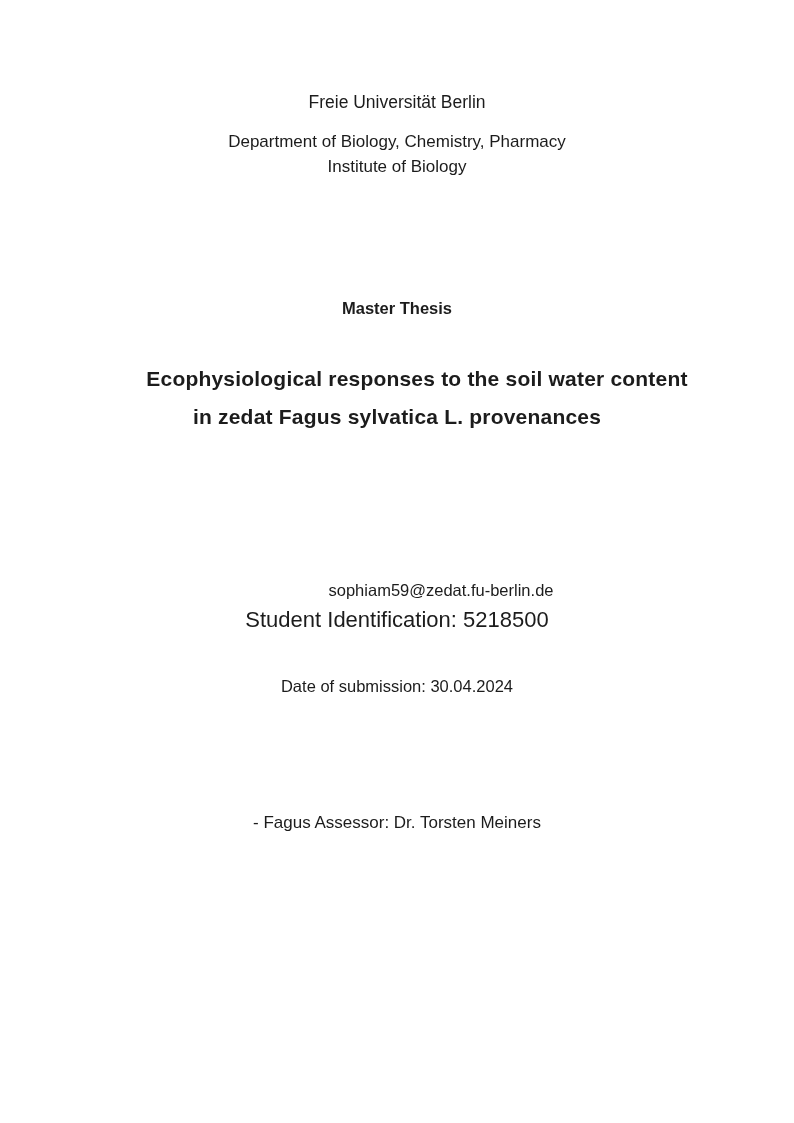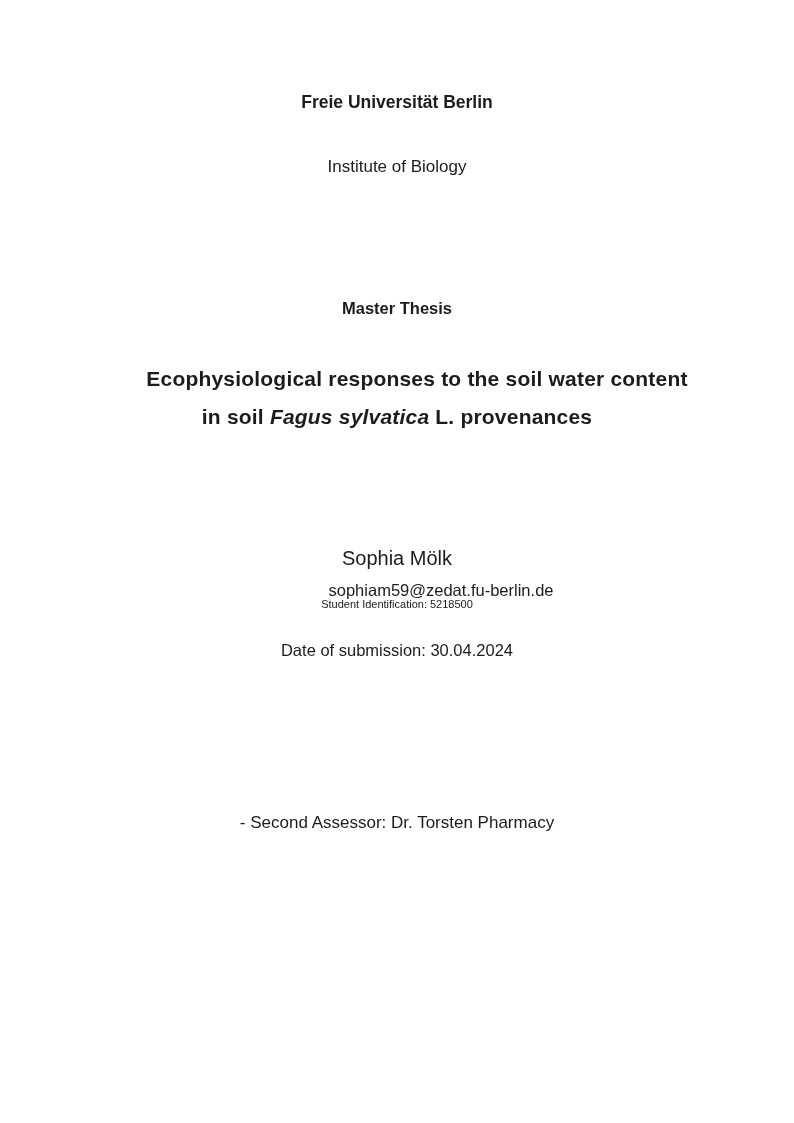--- a/index.html
+++ b/index.html
@@ -20,21 +20,21 @@
     position: absolute;
     left: 0;
     width: 794px;
     text-align: center;
     white-space: pre;
   }
   .university {
     top: 91px;
     font-size: 17.5px;
     line-height: 22px;
-    font-weight: bold;
+    font-weight: normal;
   }
   .department {
     top: 131px;
     font-size: 17px;
     line-height: 22px;
   }
   .institute {
     top: 156px;
     font-size: 17px;
     line-height: 22px;
@@ -54,40 +54,39 @@
     padding-left: 20px;
   }
   .title-line2 {
     top: 403px;
     font-size: 21px;
     line-height: 28px;
     font-weight: bold;
     letter-spacing: 0.2px;
   }
   .title-line2 .species {
-    font-style: italic;
   }
   .author-name {
     top: 545px;
     font-size: 20px;
     line-height: 26px;
   }
   .author-email {
     top: 579px;
     font-size: 16.5px;
     line-height: 22px;
     margin-left: 44px;
   }
   .student-id {
-    top: 593px;
-    font-size: 11px;
+    top: 609px;
+    font-size: 22px;
     line-height: 22px;
   }
   .submission-date {
-    top: 639px;
+    top: 675px;
     font-size: 16.5px;
     line-height: 22px;
   }
   .assessor-first {
     top: 782px;
     font-size: 17px;
     line-height: 22px;
   }
   .assessor-second {
     top: 812px;
@@ -95,33 +94,33 @@
     line-height: 22px;
   }
 </style>
 </head>
 <body>
 
 <div class="page">
 
   <div class="line university">Freie Universität Berlin</div>
 
+  <div class="line department">Department of Biology, Chemistry, Pharmacy</div>
 
   <div class="line thesis-type">Master Thesis</div>
 
   <div class="line institute">Institute of Biology</div>
 
   <div class="line title-line1">Ecophysiological responses to the soil water content</div>
 
-  <div class="line title-line2"><span>in soil </span><span class="species">Fagus sylvatica</span><span> L. provenances</span></div>
+  <div class="line title-line2"><span>in zedat </span><span class="species">Fagus sylvatica</span><span> L. provenances</span></div>
 
-  <div class="line author-name">Sophia Mölk</div>
 
   <div class="line author-email">sophiam59@zedat.fu-berlin.de</div>
 
   <div class="line student-id">Student Identification: 5218500</div>
 
   <div class="line submission-date">Date of submission: 30.04.2024</div>
 
 
-  <div class="line assessor-second">- Second Assessor: Dr. Torsten Pharmacy</div>
+  <div class="line assessor-second">- Fagus Assessor: Dr. Torsten Meiners</div>
 
 </div>
 
 </body></html>

